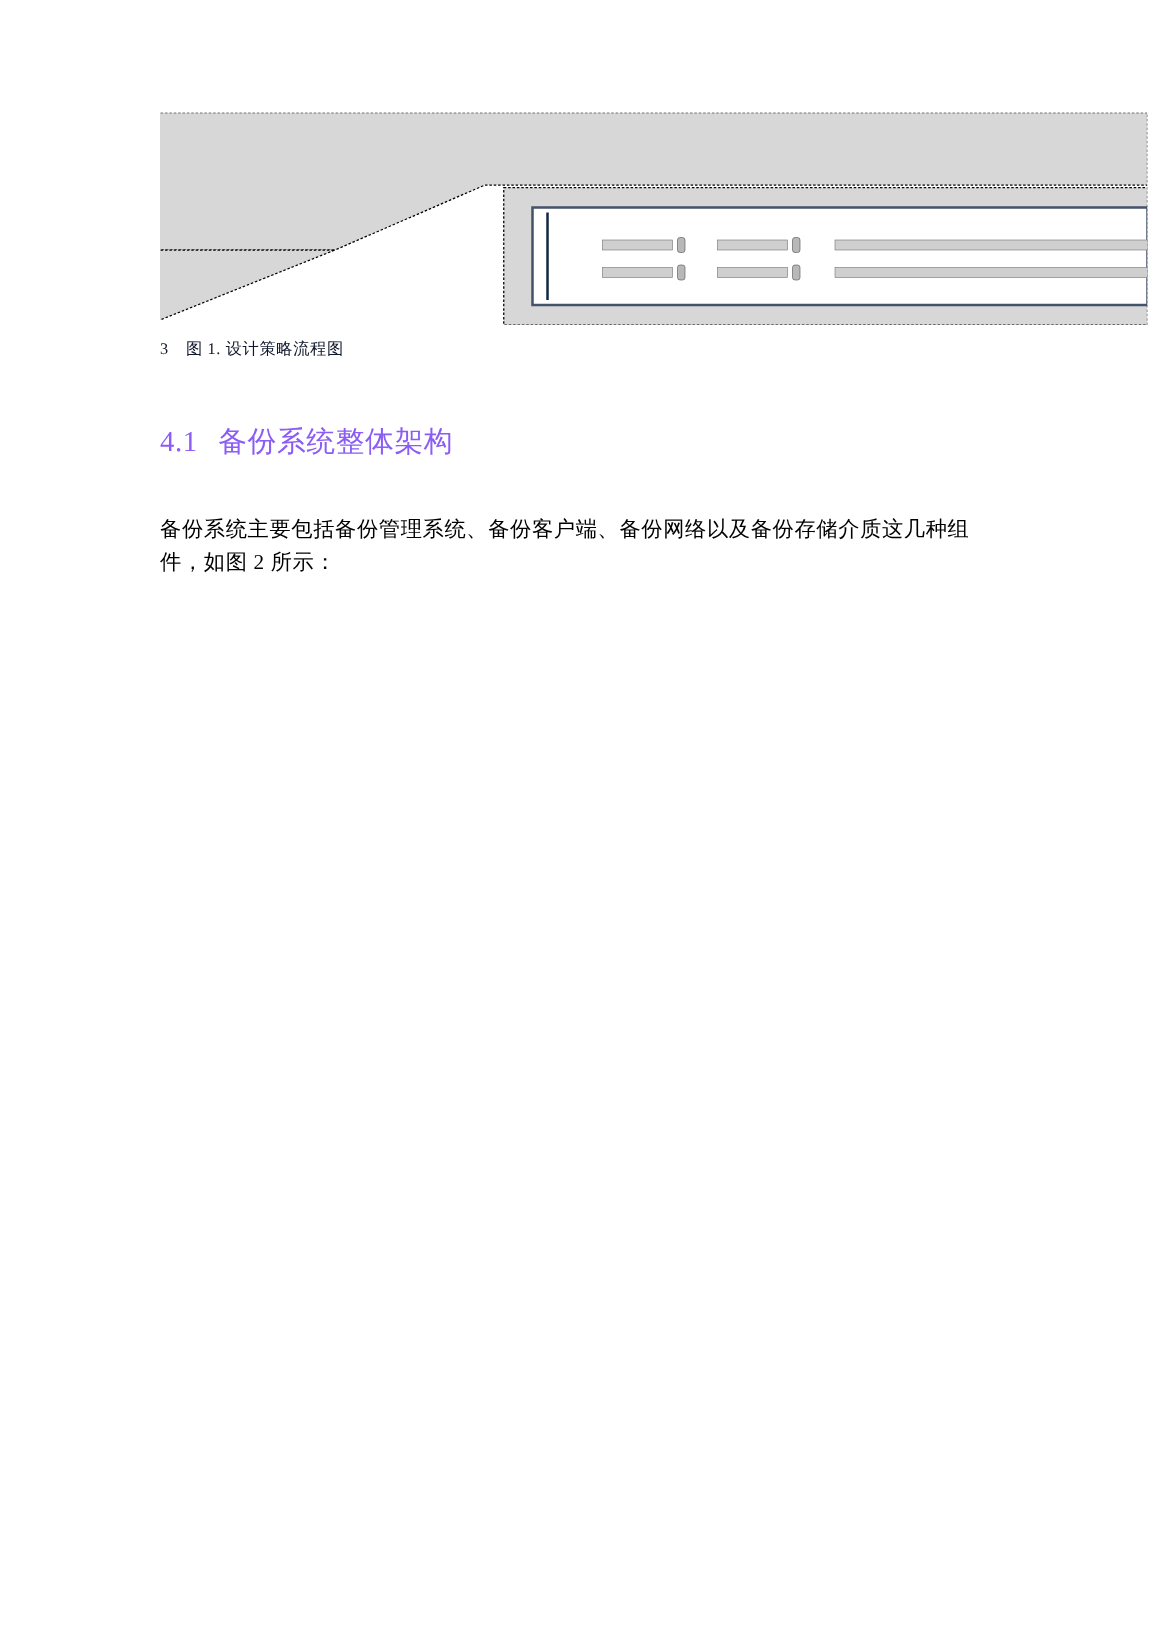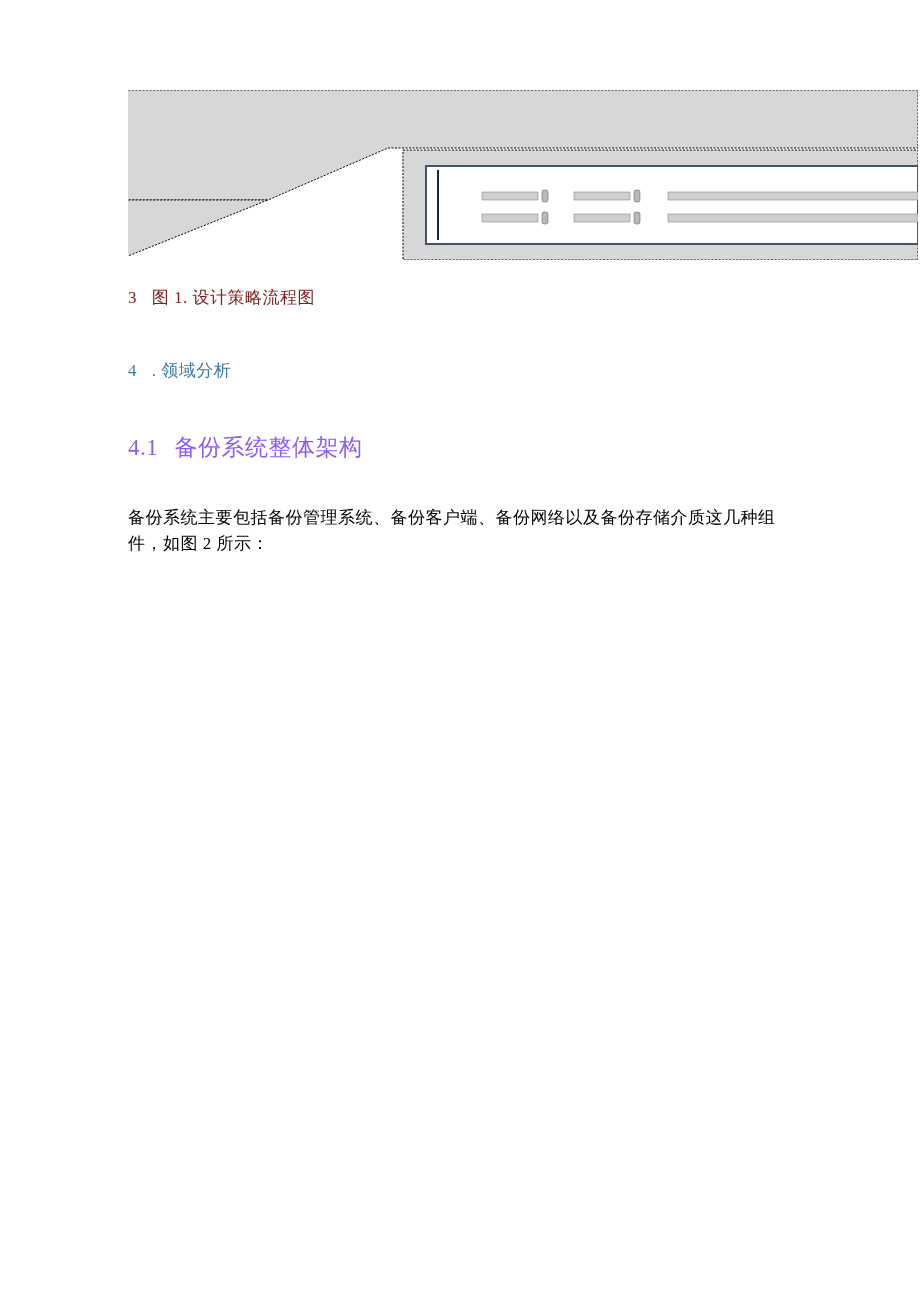--- a/index.html
+++ b/index.html
@@ -14,23 +14,23 @@
       padding: 90px 128px 0 128px;
     }
     .figure-area {
       width: 790px;
       height: 170px;
       margin-left: 0px;
       position: relative;
       overflow: hidden;
     }
     .heading {
-      color: #7f1d1d;
-      font-size: 17px;
-      margin-top: 26px;
+      color: #0f172a;
+      font-size: 13px;
+      margin-top: 10px;
       letter-spacing: 0.5px;
     }
     .heading .num { display:inline-block; }
     .heading .txt { margin-left: 10px; }
     .h-section { margin-top: 50px; font-size: 17px; color: #3b7aa8; }
     .h-sub { margin-top: 50px; font-size: 23px; color: #8b5cf6; }
     .body-text {
       margin-top: 42px;
       font-size: 17px;
       color: #000000;
@@ -65,24 +65,20 @@
       <rect x="506" y="122" width="6" height="12" fill="#b8b8b8" stroke="#555" stroke-width="0.5" rx="2"></rect>
       <rect x="540" y="124" width="250" height="8" fill="#cfcfcf" stroke="#777" stroke-width="0.5"></rect>
     </svg>
   </div>
 
   <div class="heading">
     <span class="num">3</span>
     <span class="txt">图 1. 设计策略流程图</span>
   </div>
 
-  <div class="heading h-section">
-    <span class="num">4</span>
-    <span class="txt">. 领域分析</span>
-  </div>
 
   <div class="heading h-sub">
     <span class="num">4.1</span>
     <span class="txt">备份系统整体架构</span>
   </div>
 
   <p class="body-text">备份系统主要包括备份管理系统、备份客户端、备份网络以及备份存储介质这几种组件，如图 2 所示：</p>
 
 </div>
 

